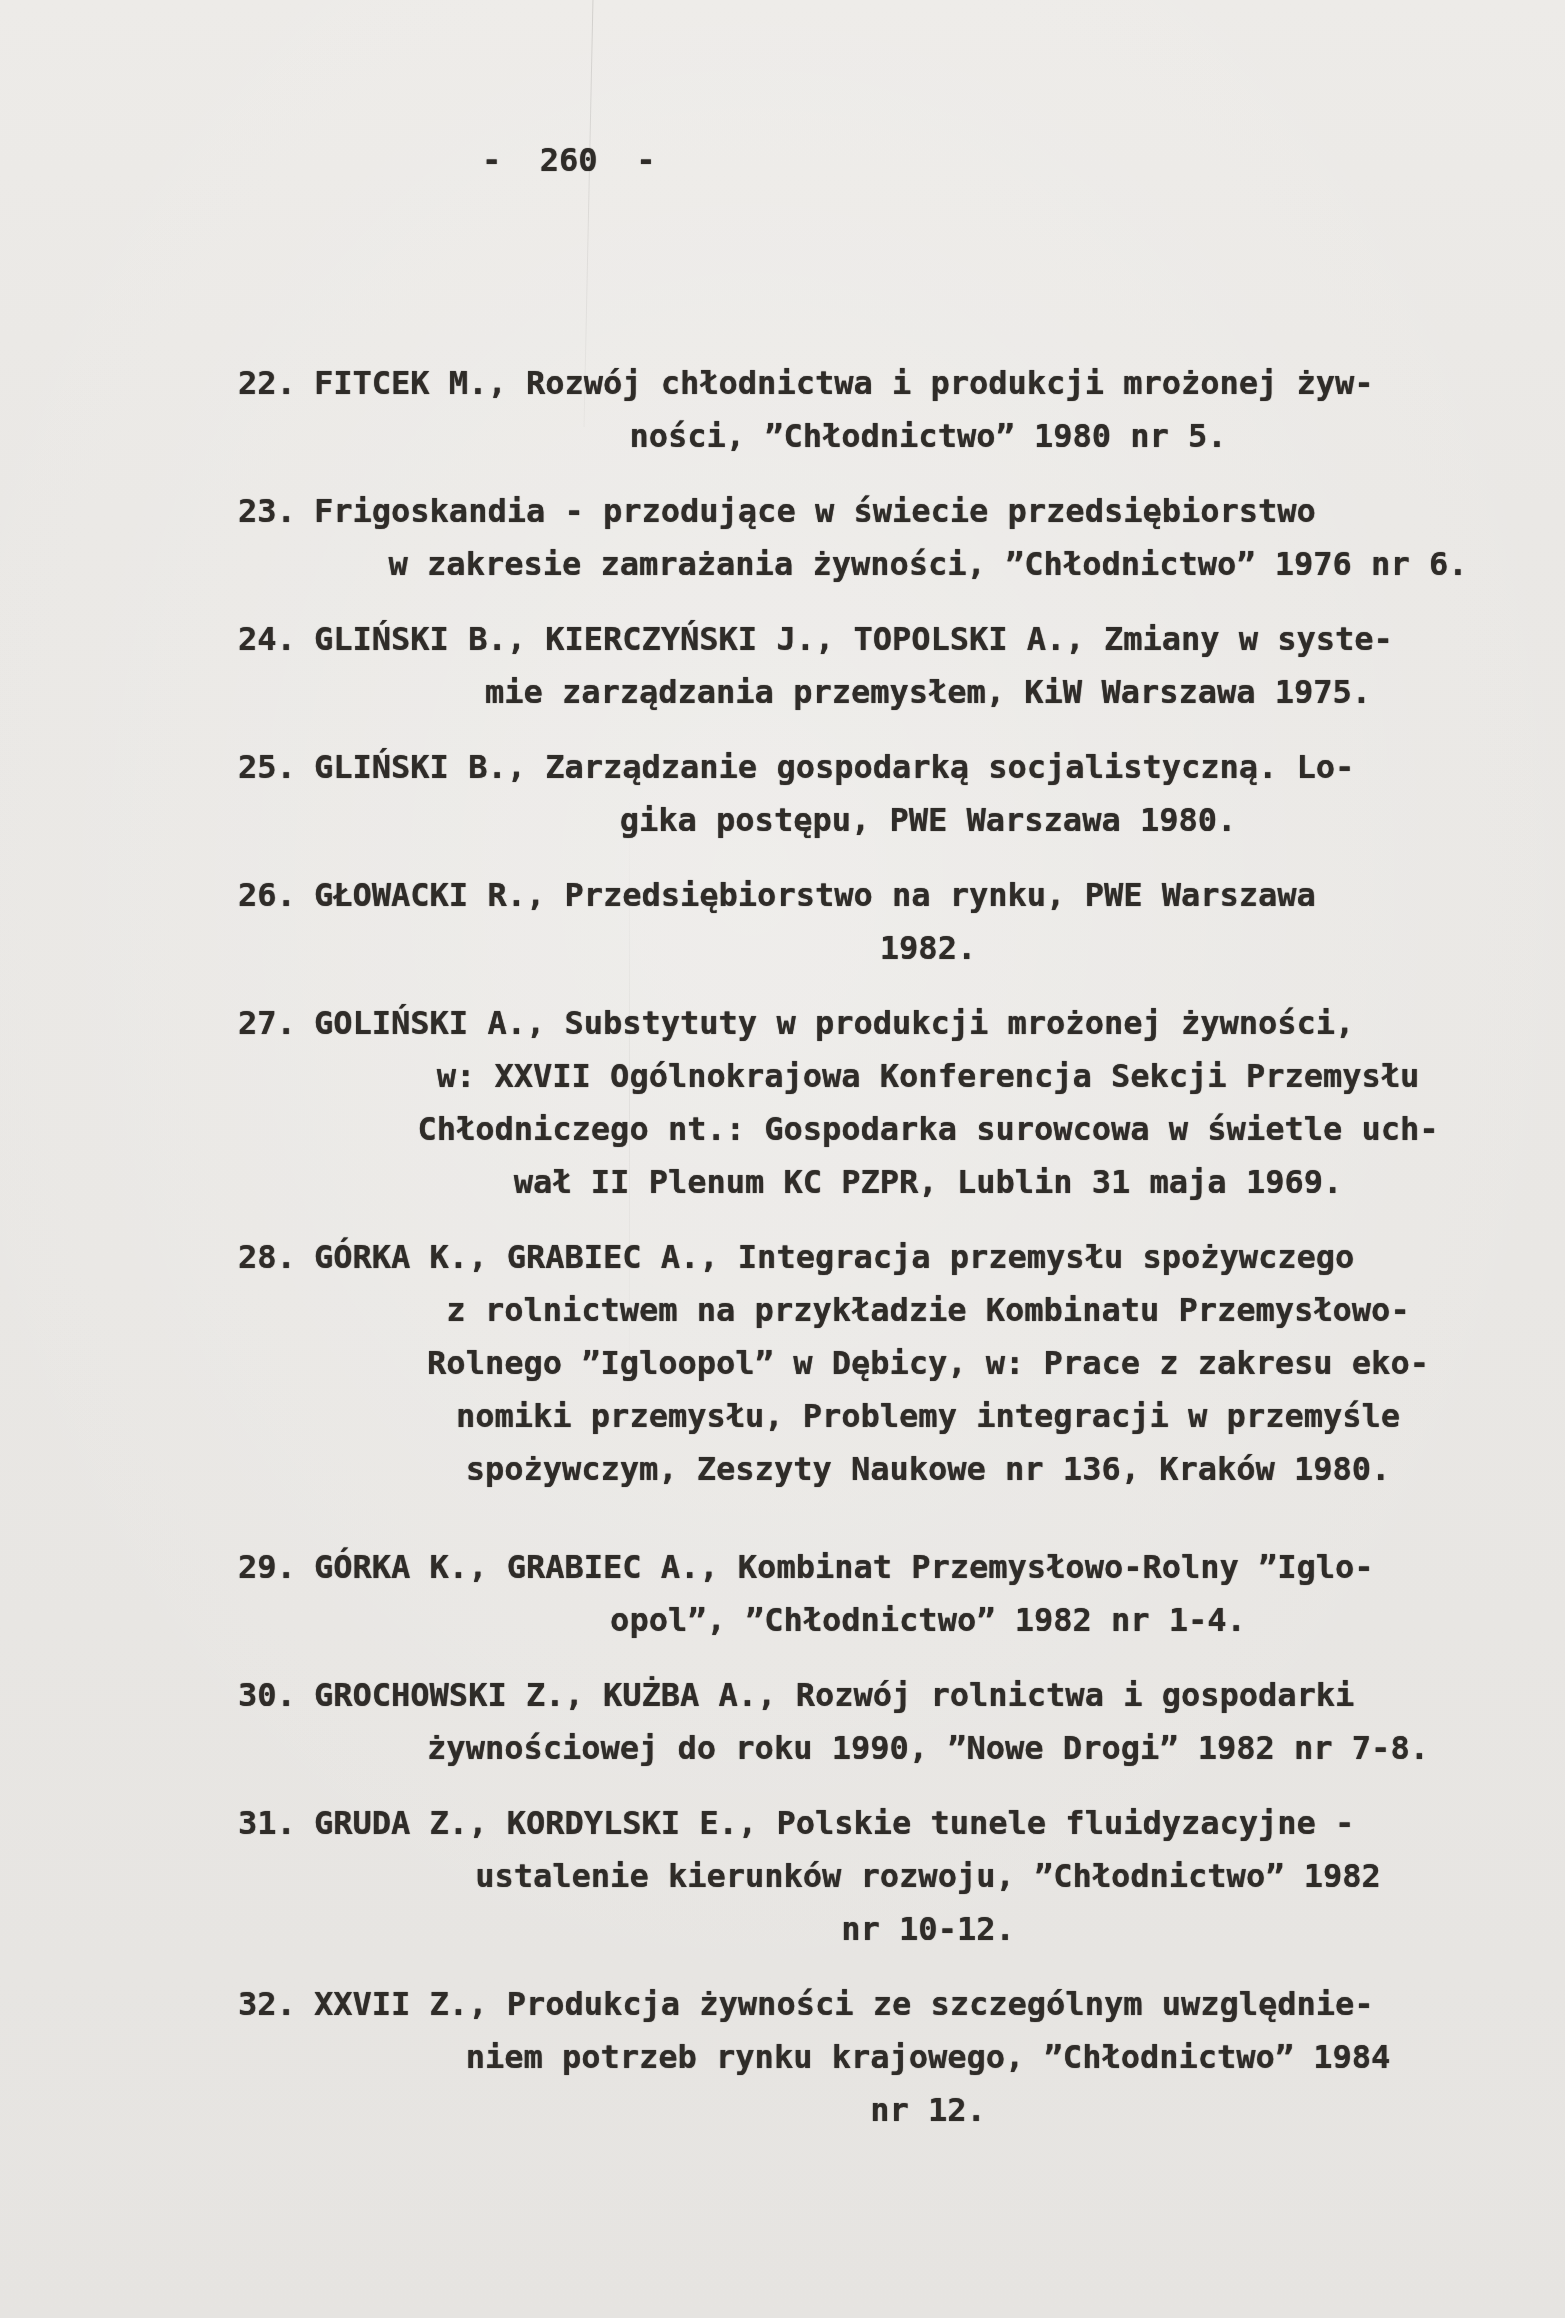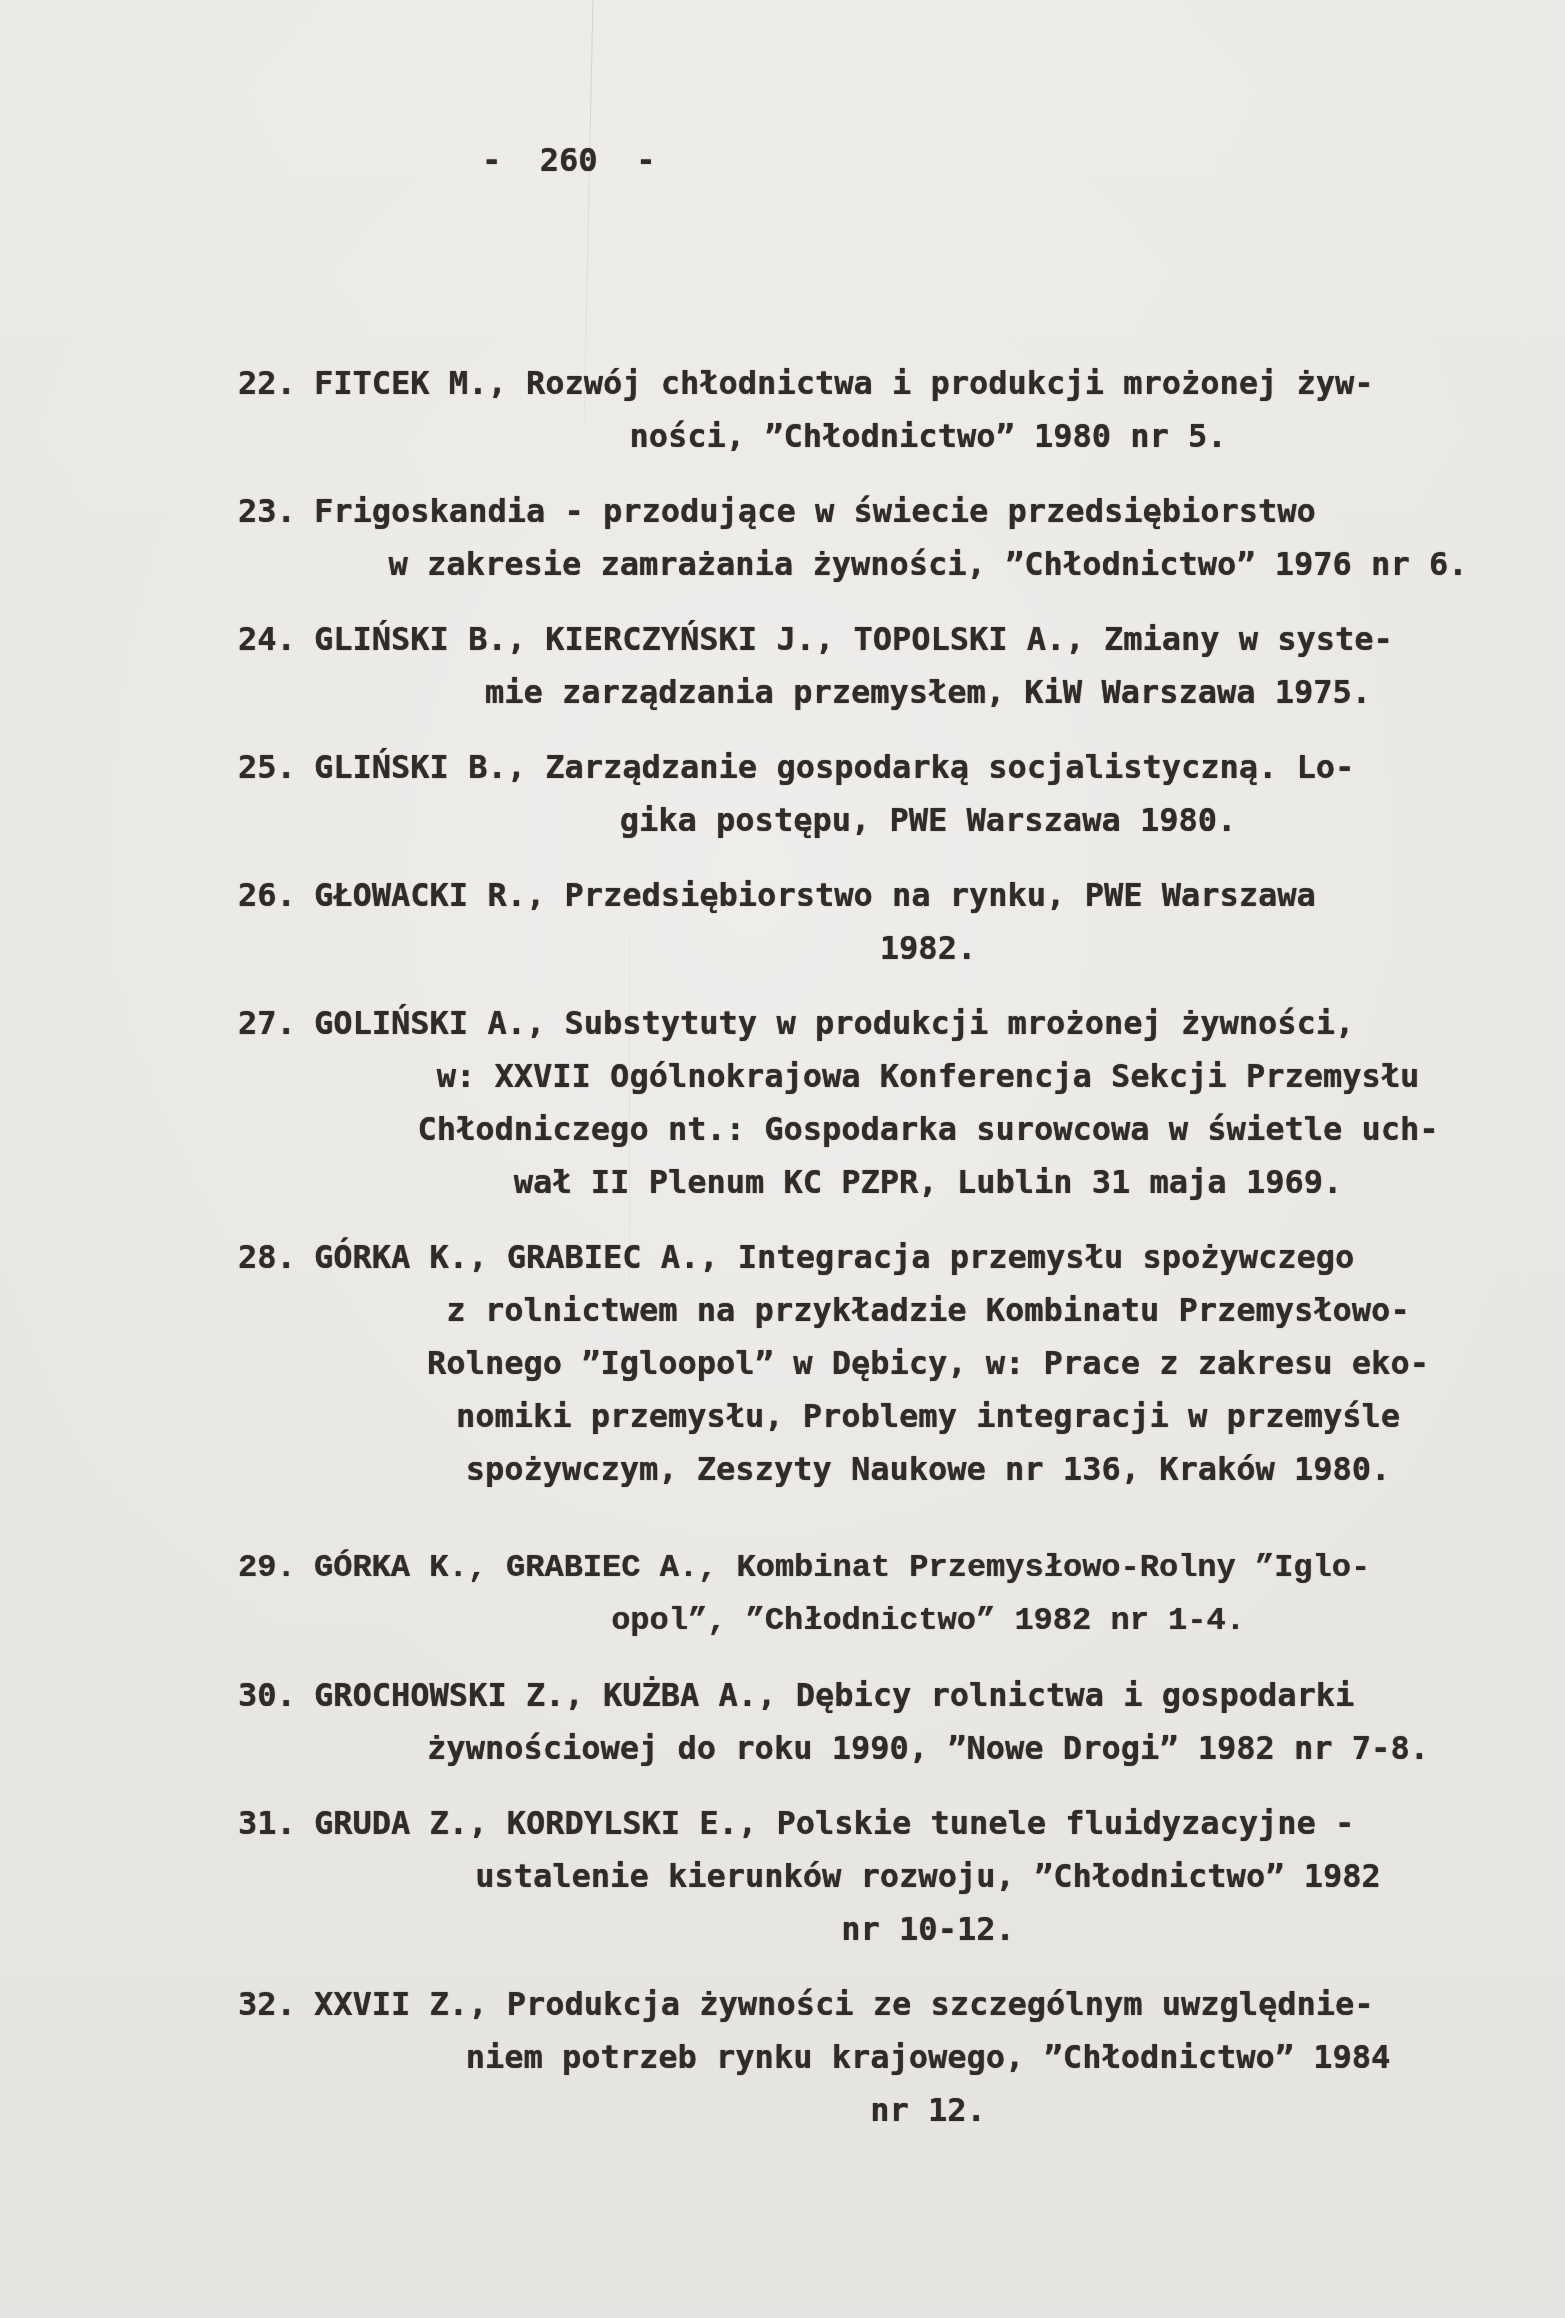--- a/index.html
+++ b/index.html
@@ -62,21 +62,21 @@
     margin: 0;
     padding: 0;
   }
   .entry {
     display: flex;
     align-items: flex-start;
     margin-top: 22px;
   }
   .entry:first-child { margin-top: 17px; }
   
-  .entry:nth-child(8) { margin-top: 45px; font-family: Liberation Mono, monospace; }
+  .entry:nth-child(8) { margin-top: 45px; }
   .num {
     flex: 0 0 76px;
     line-height: 53px;
     white-space: pre;
   }
   .lines { flex: 1 1 auto; }
   .line {
     line-height: 53px;
     white-space: pre;
   }
@@ -157,21 +157,21 @@
     <span class="num ink">29.</span>
     <span class="lines">
           <div class="line ink">GÓRKA K., GRABIEC A., Kombinat Przemysłowo-Rolny ”Iglo-</div>
           <div class="line ink cont">opol”, ”Chłodnictwo” 1982 nr 1-4.</div>
         </span>
   </li>
 
   <li class="entry">
     <span class="num ink">30.</span>
     <span class="lines">
-          <div class="line ink">GROCHOWSKI Z., KUŻBA A., Dębicy rolnictwa i gospodarki</div>
+          <div class="line ink">GROCHOWSKI Z., KUŻBA A., Rozwój rolnictwa i gospodarki</div>
           <div class="line ink cont">żywnościowej do roku 1990, ”Nowe Drogi” 1982 nr 7-8.</div>
         </span>
   </li>
 
   <li class="entry">
     <span class="num ink">31.</span>
     <span class="lines">
           <div class="line ink">GRUDA Z., KORDYLSKI E., Polskie tunele fluidyzacyjne -</div>
           <div class="line ink cont">ustalenie kierunków rozwoju, ”Chłodnictwo” 1982</div>
           <div class="line ink cont">nr 10-12.</div>

